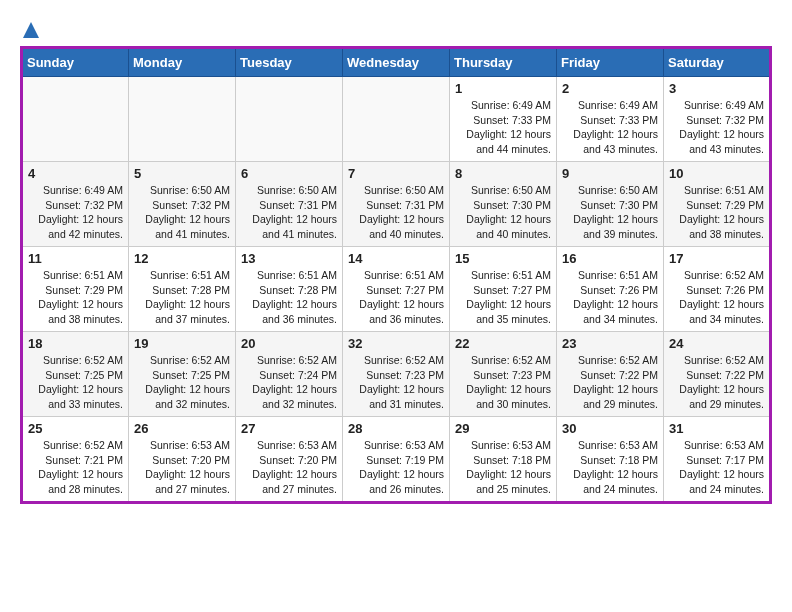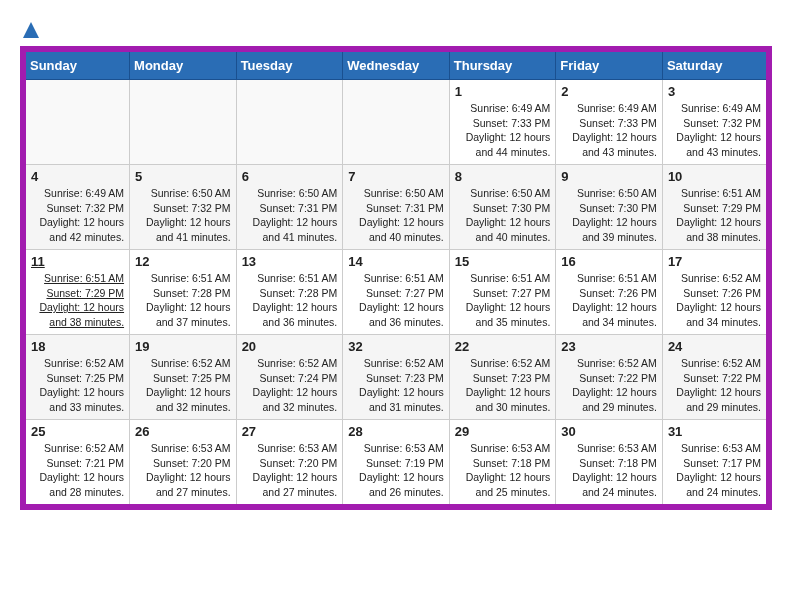--- a/index.html
+++ b/index.html
@@ -29,21 +29,21 @@
       color: #1a1a1a;
       font-weight: normal;
     }
     .subtitle {
       font-size: 14px;
       color: #333;
     }
     .calendar {
       width: 100%;
       border-collapse: collapse;
-      border: 6px solid #a21caf;
+      border: 3px solid #a21caf;
     }
     .calendar th {
       background-color: #2a6db5;
       color: #fff;
       padding: 6px 4px;
       font-size: 13px;
       text-align: left;
       border: 1px solid #1a5090;
     }
     .calendar td {
@@ -155,21 +155,21 @@
         <td style="background-color: rgb(245, 245, 245);">
           <span class="day-num">9</span>
           <div class="day-info">Sunrise: 6:50 AM<br>Sunset: 7:30 PM<br>Daylight: 12 hours<br>and 39 minutes.</div>
         </td>
         <td style="background-color: rgb(245, 245, 245);">
           <span class="day-num">10</span>
           <div class="day-info">Sunrise: 6:51 AM<br>Sunset: 7:29 PM<br>Daylight: 12 hours<br>and 38 minutes.</div>
         </td>
       </tr>
       <tr>
-        <td style="background-color: rgb(255, 255, 255); text-decoration: underline;">
+        <td style="background-color: rgb(255, 255, 255);">
           <span class="day-num">11</span>
           <div class="day-info">Sunrise: 6:51 AM<br>Sunset: 7:29 PM<br>Daylight: 12 hours<br>and 38 minutes.</div>
         </td>
         <td style="background-color: rgb(255, 255, 255);">
           <span class="day-num">12</span>
           <div class="day-info">Sunrise: 6:51 AM<br>Sunset: 7:28 PM<br>Daylight: 12 hours<br>and 37 minutes.</div>
         </td>
         <td style="background-color: rgb(255, 255, 255);">
           <span class="day-num">13</span>
           <div class="day-info">Sunrise: 6:51 AM<br>Sunset: 7:28 PM<br>Daylight: 12 hours<br>and 36 minutes.</div>

